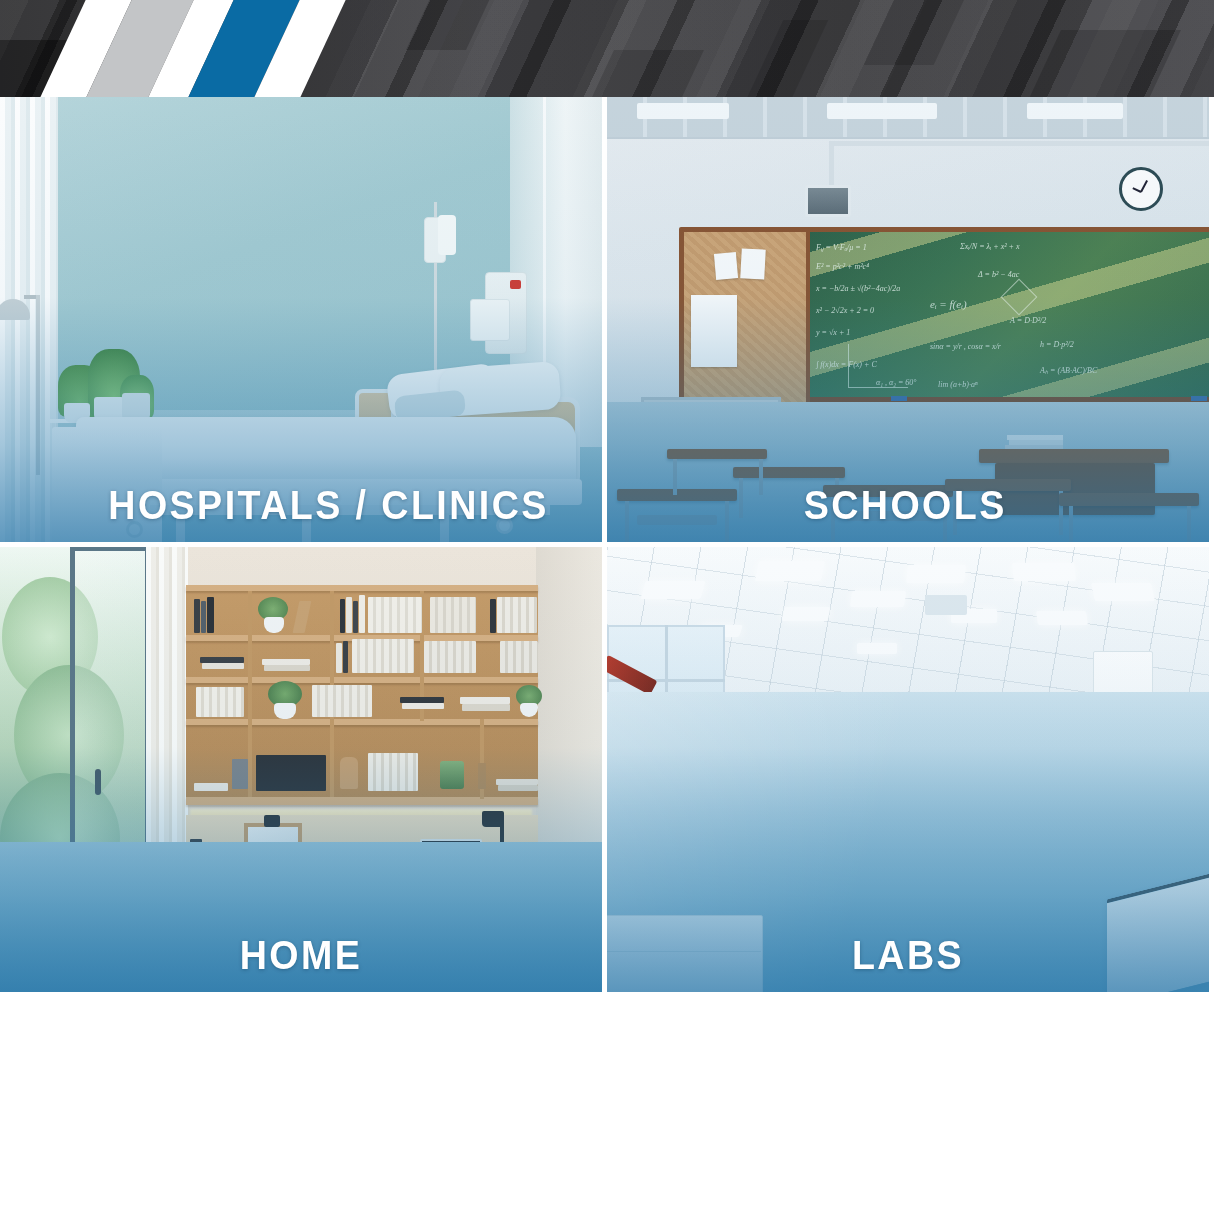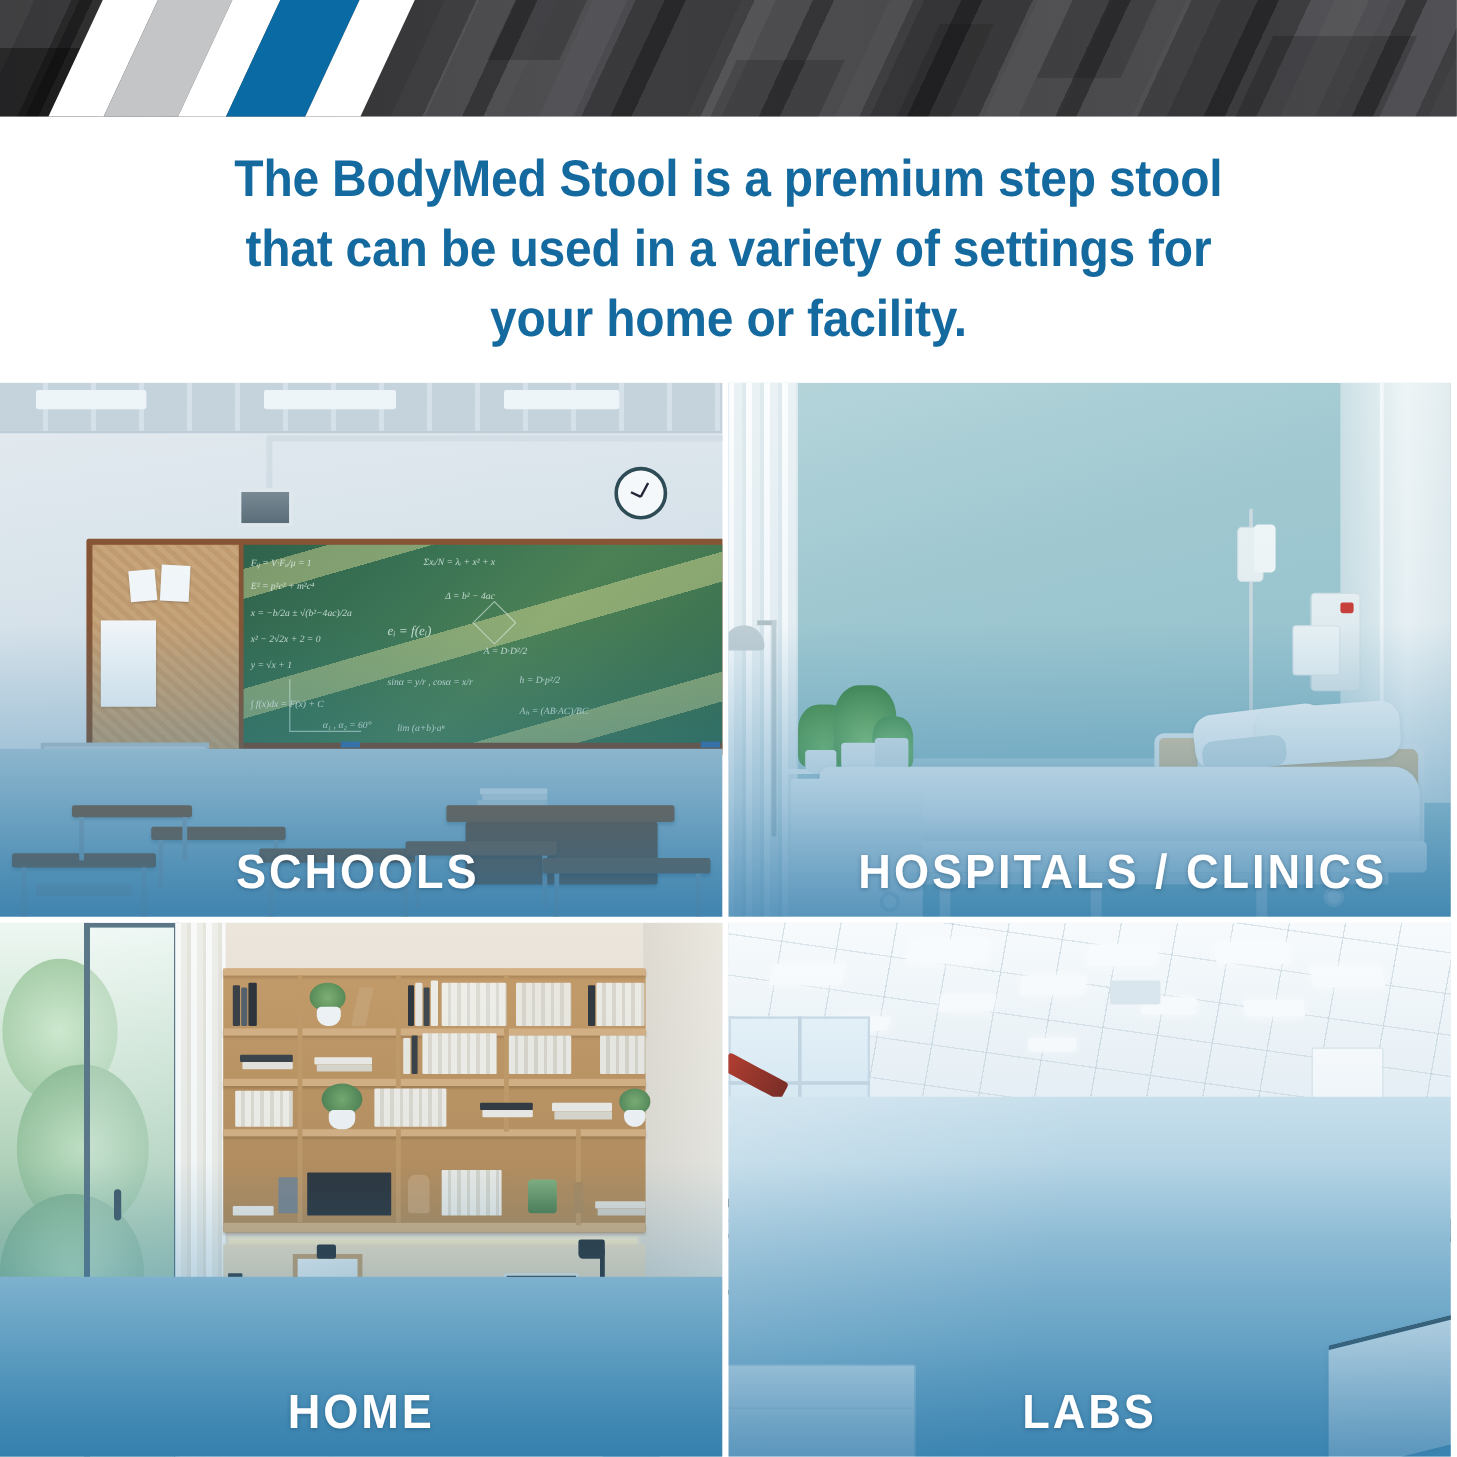--- a/index.html
+++ b/index.html
@@ -290,29 +290,71 @@
     <div class="blkblock" style="left:880px;top:-5px;width:70px;height:70px;opacity:.4;"></div>
     <div class="blkblock" style="left:1040px;top:30px;width:120px;height:90px;opacity:.5;"></div>
     <div class="blkblock" style="left:760px;top:20px;width:45px;height:100px;opacity:.35;"></div>
     <div class="stripe w1"></div>
     <div class="stripe gray"></div>
     <div class="stripe w2"></div>
     <div class="stripe blue"></div>
     <div class="stripe w3"></div>
   </div>
 
-  <div class="headline-wrap">
-    <div class="headline">
-      <div>The BodyMed Stool is a premium step stool</div>
-      <div>that can be used in a variety of settings for</div>
-      <div>your home or facility.</div>
+
+  <div class="grid">
+
+    <div class="cell">
+      <div class="scene">
+        <div class="hosp-wall"></div>
+        <div class="hosp-floor"></div>
+        <div class="hosp-rightwall"></div>
+        <div class="hosp-rw-line"></div>
+        <div class="hosp-curtain"></div>
+
+        <div class="hosp-lamp-head"></div>
+        <div class="hosp-lamp-arm"></div>
+        <div class="hosp-lamp-pole"></div>
+
+        <div class="hosp-table"></div>
+        <div class="hosp-table-l1"></div>
+        <div class="hosp-table-l2"></div>
+
+        <div class="plant" style="left:58px;top:268px;width:44px;height:52px;background:radial-gradient(circle at 50% 70%,#7fbf6a,#4e8f46);"></div>
+        <div class="plant" style="left:88px;top:252px;width:52px;height:68px;background:radial-gradient(circle at 50% 70%,#8dcb74,#3f8242);"></div>
+        <div class="plant" style="left:120px;top:278px;width:34px;height:44px;background:radial-gradient(circle at 50% 70%,#9ad581,#4f9450);"></div>
+        <div class="pot" style="left:64px;top:306px;width:26px;height:20px;"></div>
+        <div class="pot" style="left:94px;top:300px;width:30px;height:26px;"></div>
+        <div class="pot" style="left:122px;top:296px;width:28px;height:30px;background:#e6eef0;"></div>
+
+        <div class="hosp-ivpole"></div>
+        <div class="hosp-ivbox"></div>
+        <div class="hosp-ivbox2"></div>
+        <div class="hosp-monitor"></div>
+        <div class="hosp-monitor-red"></div>
+        <div class="hosp-monitor2"></div>
+
+        <div class="hosp-headboard"></div>
+        <div class="hosp-footboard"></div>
+        <div class="hosp-pillow1"></div>
+        <div class="hosp-pillow2"></div>
+        <div class="hosp-blanket"></div>
+        <div class="hosp-mattress"></div>
+        <div class="hosp-bed-frame" style="top:382px;height:26px;"></div>
+        <div class="hosp-sheet"></div>
+        <div class="hosp-base"></div>
+        <div class="hosp-leg" style="left:176px;top:416px;"></div>
+        <div class="hosp-leg" style="left:302px;top:416px;"></div>
+        <div class="hosp-leg" style="left:440px;top:416px;"></div>
+        <div class="hosp-wheel" style="left:126px;top:424px;"></div>
+        <div class="hosp-wheel" style="left:496px;top:420px;"></div>
+      </div>
+      <div class="bluewash"></div>
+      <div class="caption left">HOSPITALS / CLINICS</div>
     </div>
-  </div>
-
-  <div class="grid">
 
     <div class="cell">
       <div class="scene">
         <div class="sch-wall"></div>
         <div class="sch-ceiling"></div>
         <div class="sch-ceil-light" style="left:30px;width:92px;"></div>
         <div class="sch-ceil-light" style="left:220px;width:110px;"></div>
         <div class="sch-ceil-light" style="left:420px;width:96px;"></div>
         <div class="sch-duct"></div>
         <div class="sch-duct2"></div>
@@ -397,69 +439,20 @@
         <div class="sch-desk" style="left:60px;top:352px;width:100px;height:10px;"></div>
         <div class="sch-deskleg" style="left:66px;top:362px;height:36px;"></div>
         <div class="sch-deskleg" style="left:152px;top:362px;height:36px;"></div>
       </div>
       <div class="bluewash"></div>
       <div class="caption right">SCHOOLS</div>
     </div>
 
     <div class="cell">
       <div class="scene">
-        <div class="hosp-wall"></div>
-        <div class="hosp-floor"></div>
-        <div class="hosp-rightwall"></div>
-        <div class="hosp-rw-line"></div>
-        <div class="hosp-curtain"></div>
-
-        <div class="hosp-lamp-head"></div>
-        <div class="hosp-lamp-arm"></div>
-        <div class="hosp-lamp-pole"></div>
-
-        <div class="hosp-table"></div>
-        <div class="hosp-table-l1"></div>
-        <div class="hosp-table-l2"></div>
-
-        <div class="plant" style="left:58px;top:268px;width:44px;height:52px;background:radial-gradient(circle at 50% 70%,#7fbf6a,#4e8f46);"></div>
-        <div class="plant" style="left:88px;top:252px;width:52px;height:68px;background:radial-gradient(circle at 50% 70%,#8dcb74,#3f8242);"></div>
-        <div class="plant" style="left:120px;top:278px;width:34px;height:44px;background:radial-gradient(circle at 50% 70%,#9ad581,#4f9450);"></div>
-        <div class="pot" style="left:64px;top:306px;width:26px;height:20px;"></div>
-        <div class="pot" style="left:94px;top:300px;width:30px;height:26px;"></div>
-        <div class="pot" style="left:122px;top:296px;width:28px;height:30px;background:#e6eef0;"></div>
-
-        <div class="hosp-ivpole"></div>
-        <div class="hosp-ivbox"></div>
-        <div class="hosp-ivbox2"></div>
-        <div class="hosp-monitor"></div>
-        <div class="hosp-monitor-red"></div>
-        <div class="hosp-monitor2"></div>
-
-        <div class="hosp-headboard"></div>
-        <div class="hosp-footboard"></div>
-        <div class="hosp-pillow1"></div>
-        <div class="hosp-pillow2"></div>
-        <div class="hosp-blanket"></div>
-        <div class="hosp-mattress"></div>
-        <div class="hosp-bed-frame" style="top:382px;height:26px;"></div>
-        <div class="hosp-sheet"></div>
-        <div class="hosp-base"></div>
-        <div class="hosp-leg" style="left:176px;top:416px;"></div>
-        <div class="hosp-leg" style="left:302px;top:416px;"></div>
-        <div class="hosp-leg" style="left:440px;top:416px;"></div>
-        <div class="hosp-wheel" style="left:126px;top:424px;"></div>
-        <div class="hosp-wheel" style="left:496px;top:420px;"></div>
-      </div>
-      <div class="bluewash"></div>
-      <div class="caption left">HOSPITALS / CLINICS</div>
-    </div>
-
-    <div class="cell">
-      <div class="scene">
         <div class="home-room"></div>
         <div class="home-outside"></div>
         <div class="home-foliage" style="left:2px;top:30px;width:96px;height:120px;background:radial-gradient(circle,#d3ecd0,#9dc79c);"></div>
         <div class="home-foliage" style="left:14px;top:118px;width:110px;height:140px;background:radial-gradient(circle,#c6e4c4,#86b68b);"></div>
         <div class="home-foliage" style="left:0;top:226px;width:120px;height:130px;background:radial-gradient(circle,#b5dcb8,#7aab88);"></div>
         <div class="home-foliage" style="left:0;top:350px;width:58px;height:60px;border-radius:6px;background:#5d7e86;"></div>
         <div class="home-glassdoor"></div>
         <div class="home-door-h" style="top:0;"></div>
         <div class="home-door-h" style="top:408px;"></div>
         <div class="home-handle"></div>

